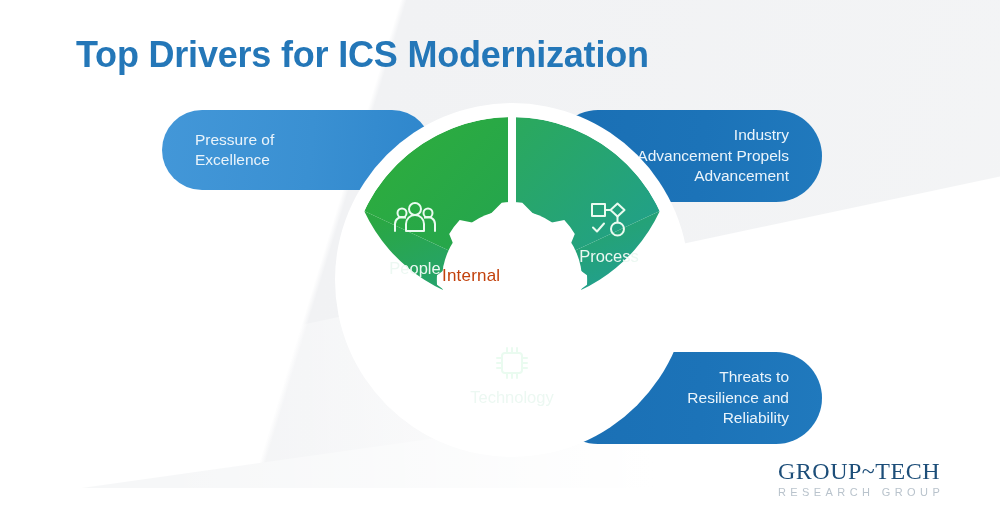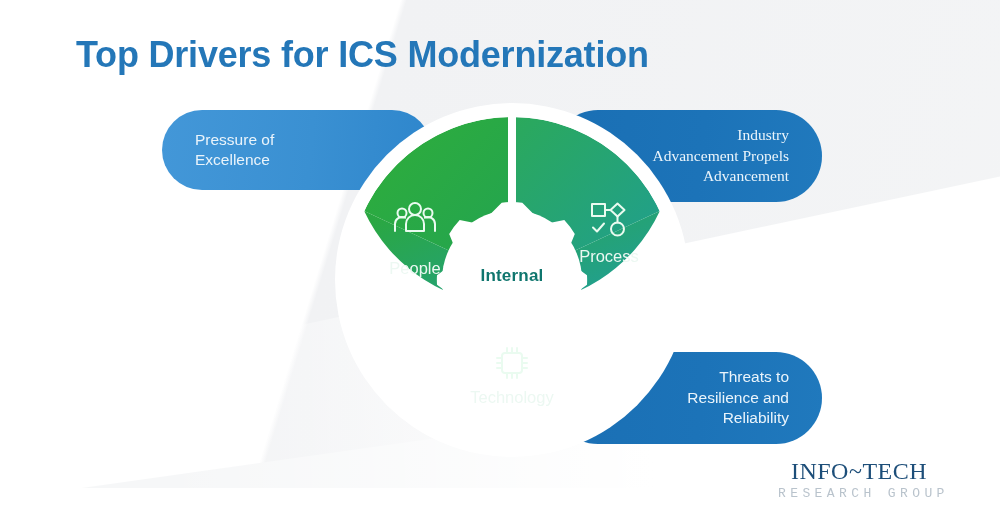--- a/index.html
+++ b/index.html
@@ -111,21 +111,20 @@
 
   .pill-tr {
     left: 552px;
     top: 110px;
     width: 270px;
     height: 92px;
     background: linear-gradient(95deg, #1a6fb4 0%, #1c73b8 55%, #2079bd 100%);
     justify-content: flex-end;
     padding-right: 33px;
     padding-left: 14px;
-    font-family: Liberation Serif, serif;
   }
   .pill-tr .pill-text { text-align: right; }
 
   .pill-br {
     left: 552px;
     top: 352px;
     width: 270px;
     height: 92px;
     background: linear-gradient(95deg, #1a6fb4 0%, #1c73b8 55%, #2079bd 100%);
     justify-content: flex-end;
@@ -163,46 +162,46 @@
   }
   .ico-people     { left: 60px;  top: 96px; }
   .ico-process    { left: 254px; top: 96px; }
   .ico-technology { left: 157px; top: 240px; }
 
   .center-label {
     position: absolute;
     left: 110px;
     top: 166px;
     width: 140px;
-    text-align: center;
+    text-align: left;
     font-size: 17px;
-    font-weight: bold;
-    color: #0f766e;
+    font-weight: normal;
+    color: #c2410c;
     letter-spacing: 0.2px;
   }
 
   
   .logo {
     position: absolute;
     left: 778px;
     top: 458px;
     width: 162px;
     text-align: center;
   }
   .logo-main {
     font-family: "Liberation Serif", serif;
     font-size: 24px;
     color: #1d4e79;
     letter-spacing: 0.5px;
     line-height: 26px;
     white-space: nowrap;
   }
   .logo-sub {
-    font-family: Liberation Mono, monospace;
-    font-size: 13px;
+    font-family: Liberation Sans, sans-serif;
+    font-size: 11px;
     color: #b9c3cc;
     letter-spacing: 4.4px;
     margin-top: 2px;
     white-space: nowrap;
   }
 </style>
 </head>
 <body>
 
 <div id="canvas">
@@ -333,17 +332,17 @@
     </div>
 
     <div class="seg-label lbl-people">People</div>
     <div class="seg-label lbl-process">Process</div>
     <div class="seg-label lbl-technology">Technology</div>
 
     <div class="center-label">Internal</div>
   </div>
 
   <div class="logo">
-    <div class="logo-main">INFO~TECH</div>
+    <div class="logo-main">GROUP~TECH</div>
     <div class="logo-sub">RESEARCH GROUP</div>
   </div>
 
 </div>
 
 </body></html>

